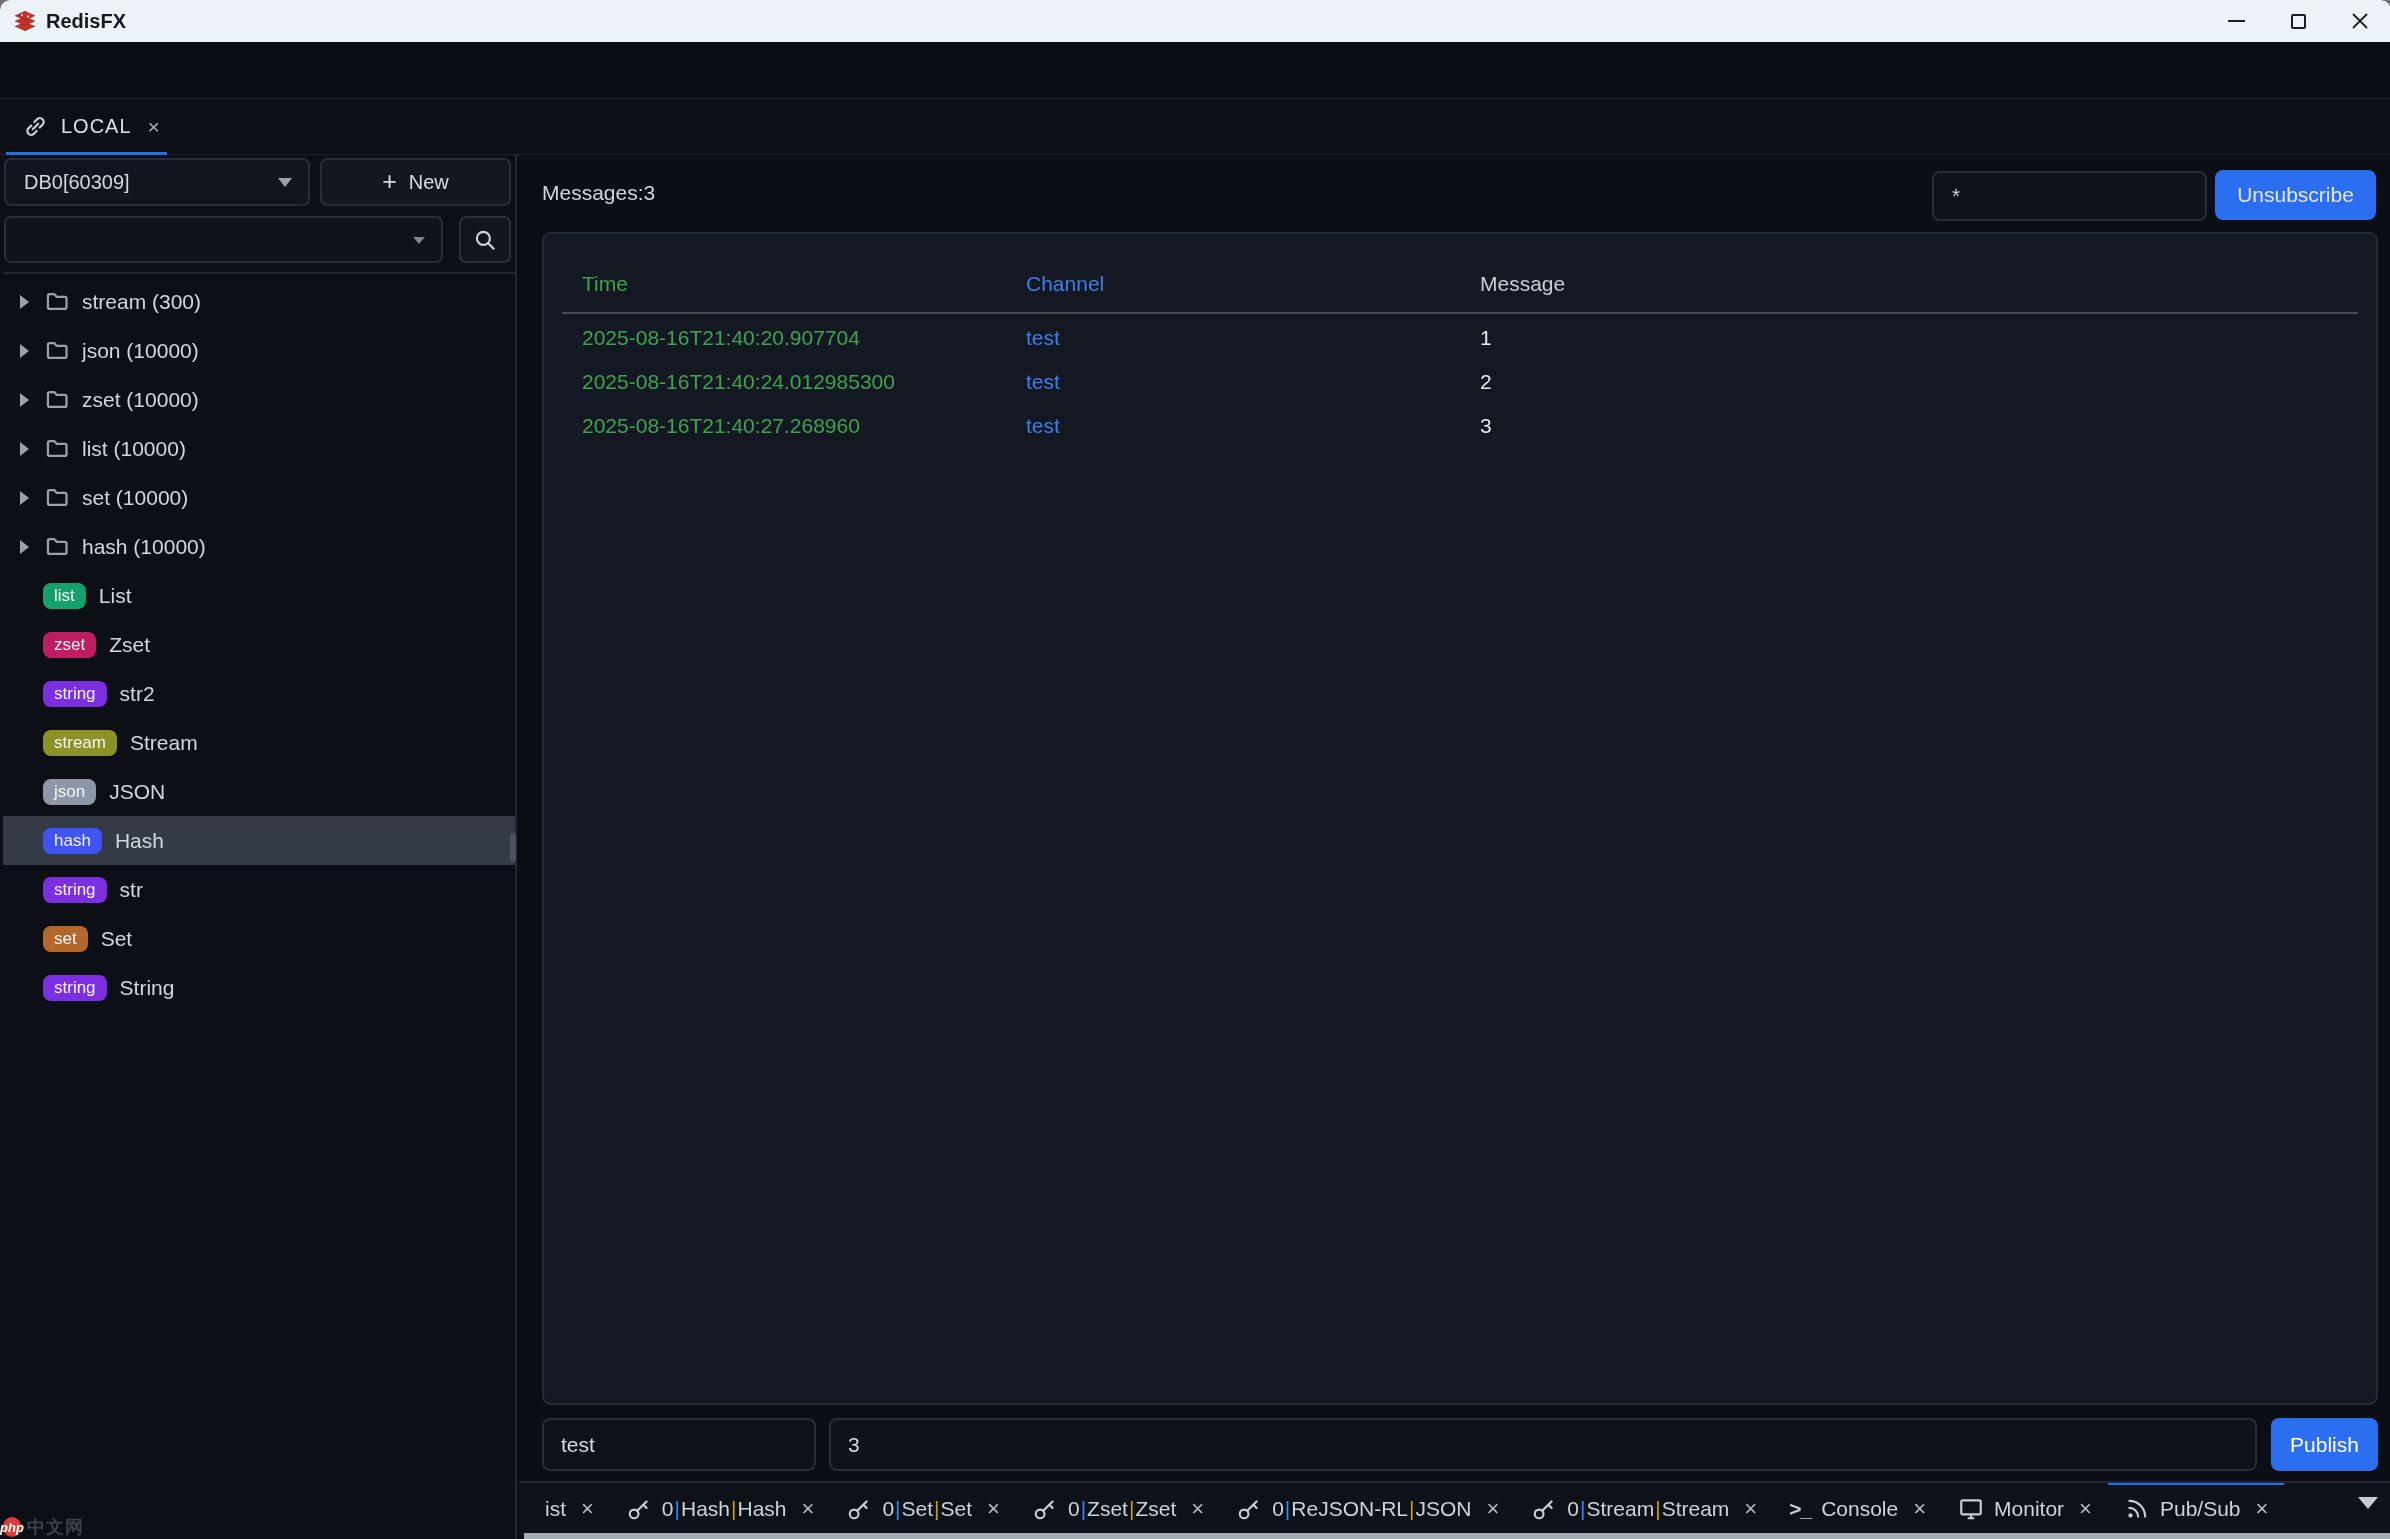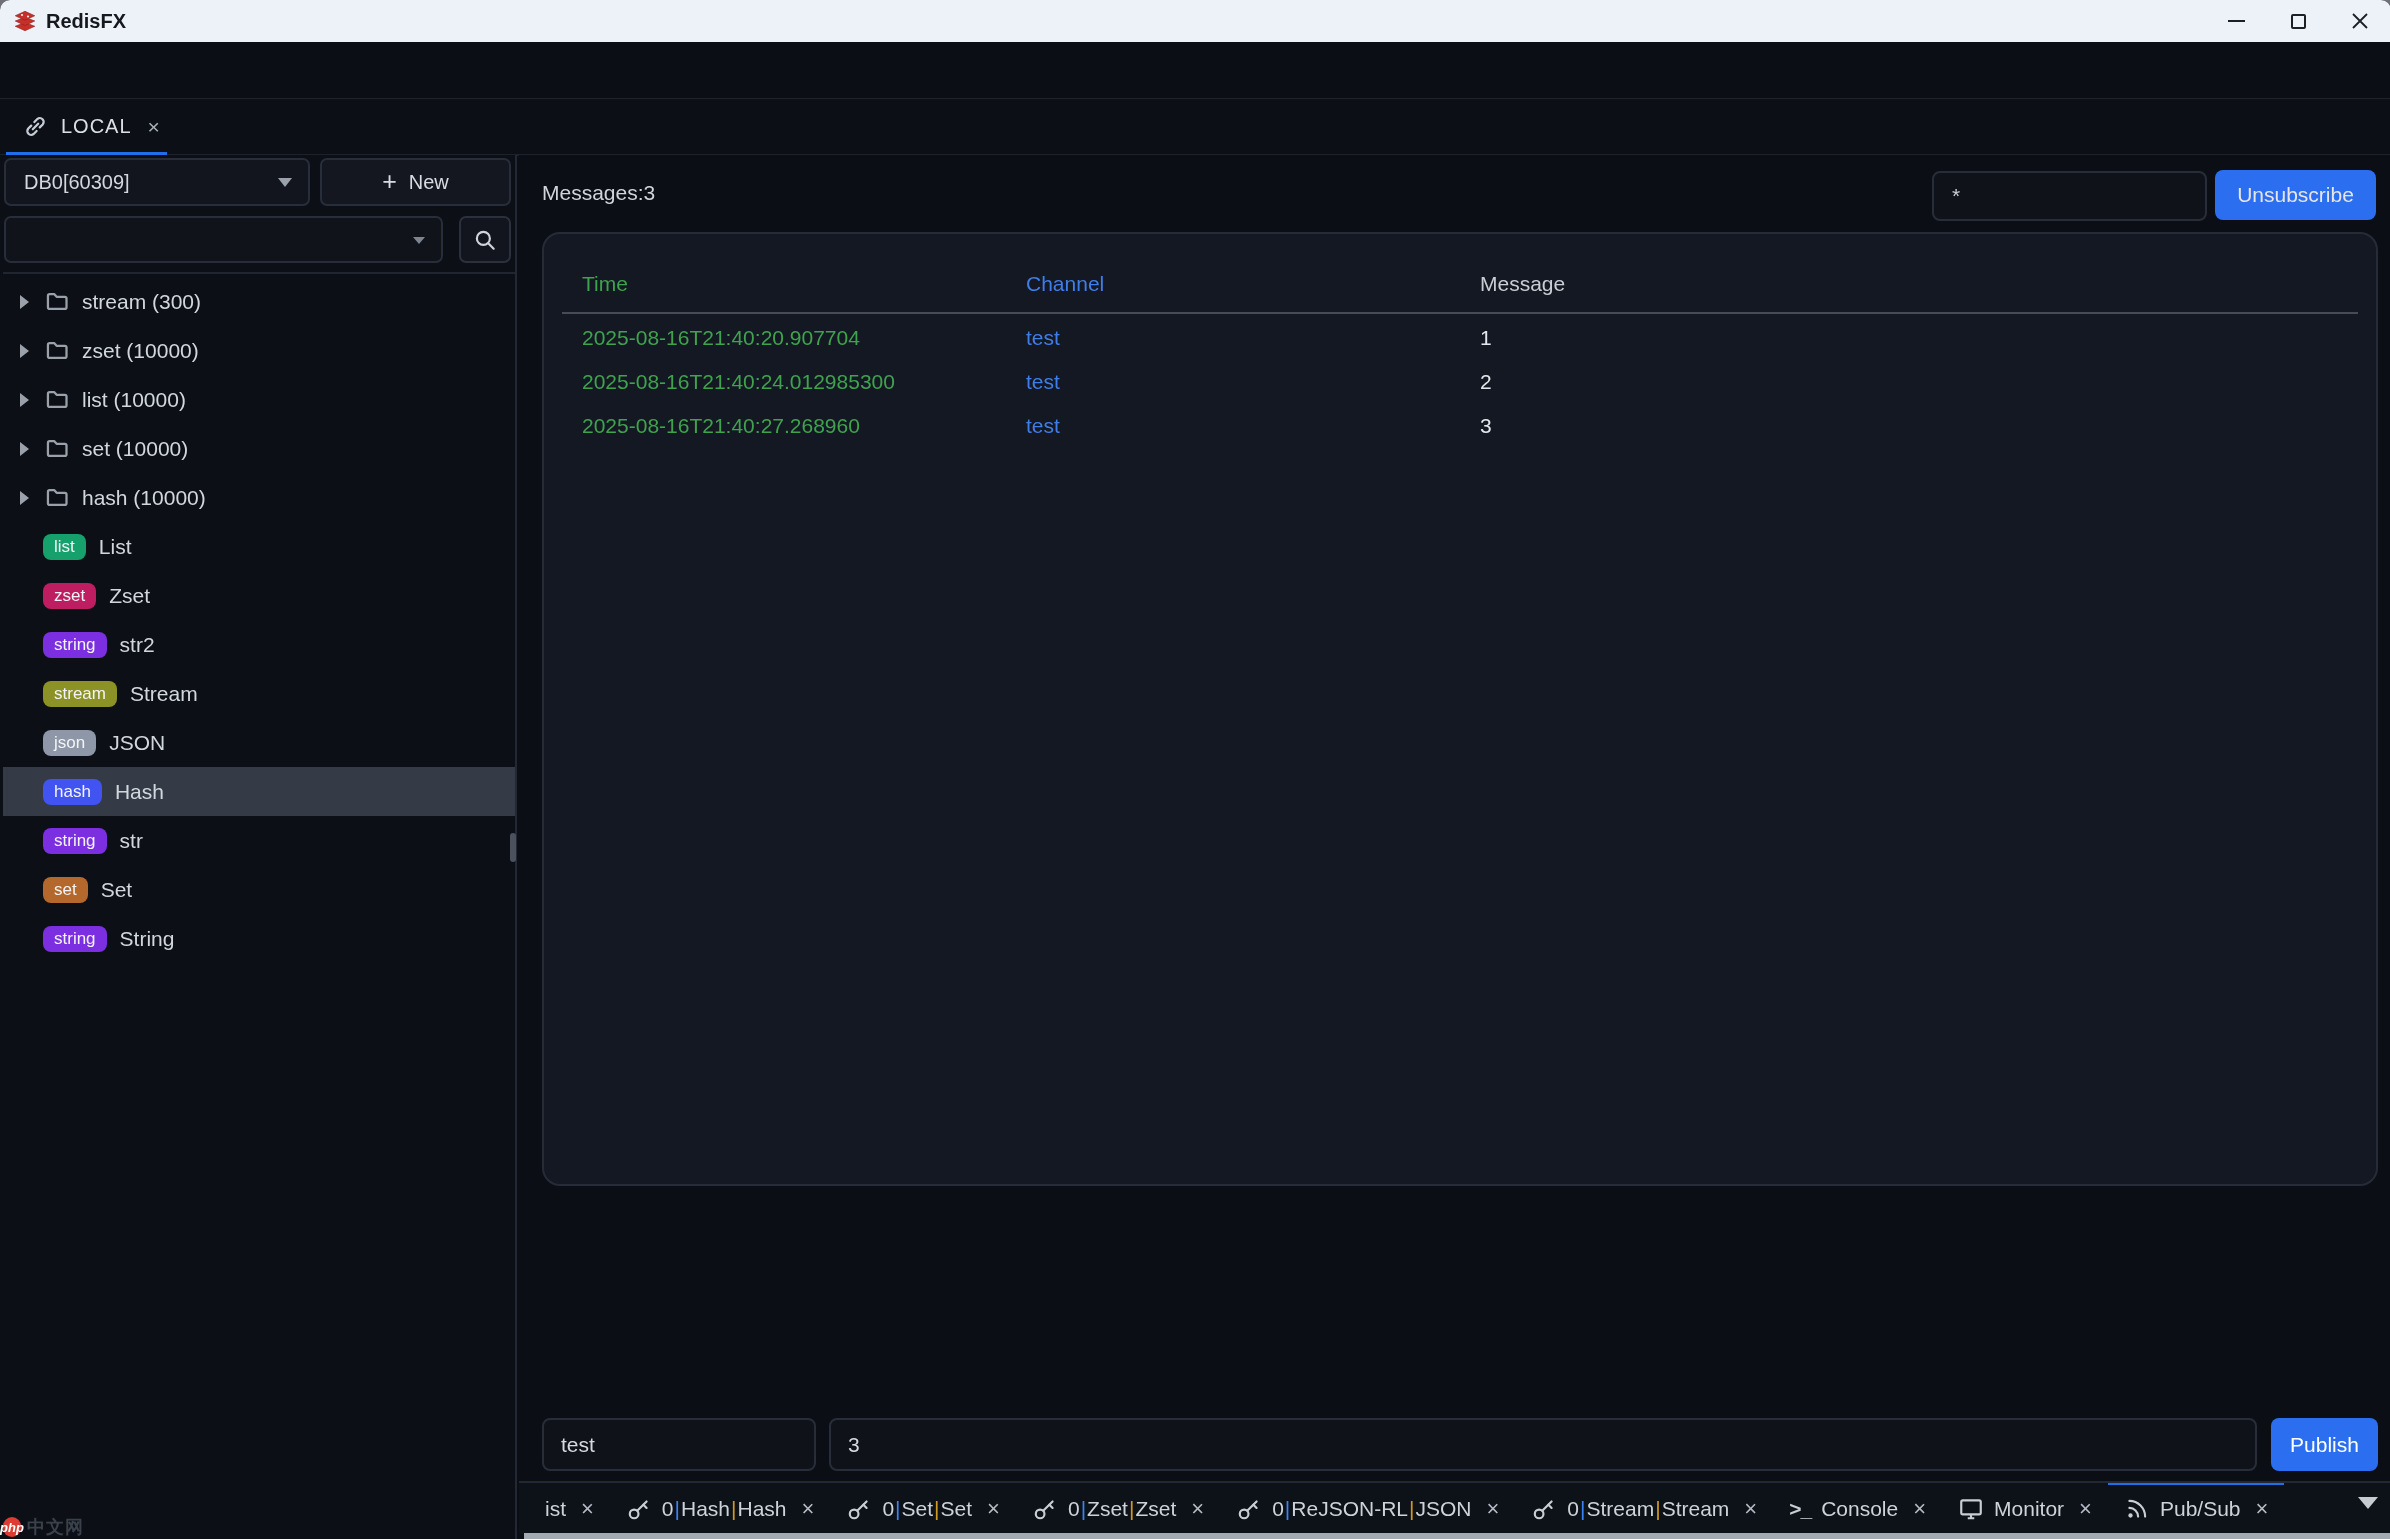--- a/index.html
+++ b/index.html
@@ -48,21 +48,21 @@
   .badge { font-size:17px; color:#f2f4f7; padding:4px 11px 5px; border-radius:8px; line-height:1; }
   .key-label { margin-left:13px; }
   .sb-thumb { position:absolute; right:-1px; top:678px; width:6px; height:29px; background:#4b525d; border-radius:3px; }
 
   
   .main { position:absolute; left:519px; top:155px; right:0; height:1325px; background:#0b0e14; }
   .messages-label { position:absolute; left:23px; top:26px; font-size:21px; color:#d0d5db; }
   .sub-input { position:absolute; right:184px; top:16px; width:275px; height:50px; background:#0f1219; border:2px solid #272e39; border-radius:8px; color:#c9ced5; font-size:21px; padding:0 18px; outline:none; font-family:inherit; }
   .unsub-btn { position:absolute; right:15px; top:15px; width:161px; height:50px; background:#2b6ef0; border:none; border-radius:8px; color:#e5e5e5; font-size:21px; font-family:inherit; }
 
-  .panel { position:absolute; left:23px; right:13px; top:77px; height:954px; background:#141823; border:2px solid #262c37; border-radius:18px; padding:0 18px; }
+  .panel { position:absolute; left:23px; right:13px; top:77px; height:1173px; background:#141823; border:2px solid #262c37; border-radius:9px; padding:0 18px; }
   .tbl-header { display:grid; grid-template-columns:444px 454px 1fr; align-items:center; height:80px; padding:22px 0 0 20px; border-bottom:2px solid #454c56; }
   .tbl-header .h-time { color:#3fa24d; font-size:21px; }
   .tbl-header .h-channel { color:#3f7ee8; font-size:21px; }
   .tbl-header .h-message { color:#c9ced4; font-size:21px; }
   .tbl-row { display:grid; grid-template-columns:444px 454px 1fr; align-items:center; height:44px; padding-left:20px; font-size:21px; }
   .tbl-body { padding-top:2px; }
   .c-time { color:#3fa24d; }
   .c-channel { color:#3f7ee8; }
   .c-message { color:#e4e7eb; }
 
@@ -165,20 +165,27 @@
      <svg class="ic folder-ic" width="27" height="27" viewBox="0 0 24 24" fill="none" stroke="currentColor" stroke-width="2" stroke-linejoin="round">
             <path d="M3.5 7 a1.5 1.5 0 0 1 1.5 -1.5 h4.2 l2 2.3 h7.3 a1.5 1.5 0 0 1 1.5 1.5 v7.7 a1.5 1.5 0 0 1 -1.5 1.5 h-13.5 a1.5 1.5 0 0 1 -1.5 -1.5 z"></path>
           </svg>
      <span class="folder-label">stream (300)</span>
    </div>
         <div class="tree-row">
      <span class="tri"></span>
      <svg class="ic folder-ic" width="27" height="27" viewBox="0 0 24 24" fill="none" stroke="currentColor" stroke-width="2" stroke-linejoin="round">
             <path d="M3.5 7 a1.5 1.5 0 0 1 1.5 -1.5 h4.2 l2 2.3 h7.3 a1.5 1.5 0 0 1 1.5 1.5 v7.7 a1.5 1.5 0 0 1 -1.5 1.5 h-13.5 a1.5 1.5 0 0 1 -1.5 -1.5 z"></path>
           </svg>
+     <span class="folder-label">json (10000)</span>
+   </div>
+        <div class="tree-row">
+     <span class="tri"></span>
+     <svg class="ic folder-ic" width="27" height="27" viewBox="0 0 24 24" fill="none" stroke="currentColor" stroke-width="2" stroke-linejoin="round">
+            <path d="M3.5 7 a1.5 1.5 0 0 1 1.5 -1.5 h4.2 l2 2.3 h7.3 a1.5 1.5 0 0 1 1.5 1.5 v7.7 a1.5 1.5 0 0 1 -1.5 1.5 h-13.5 a1.5 1.5 0 0 1 -1.5 -1.5 z"></path>
+          </svg>
      <span class="folder-label">zset (10000)</span>
    </div>
         <div class="tree-row">
      <span class="tri"></span>
      <svg class="ic folder-ic" width="27" height="27" viewBox="0 0 24 24" fill="none" stroke="currentColor" stroke-width="2" stroke-linejoin="round">
             <path d="M3.5 7 a1.5 1.5 0 0 1 1.5 -1.5 h4.2 l2 2.3 h7.3 a1.5 1.5 0 0 1 1.5 1.5 v7.7 a1.5 1.5 0 0 1 -1.5 1.5 h-13.5 a1.5 1.5 0 0 1 -1.5 -1.5 z"></path>
           </svg>
      <span class="folder-label">list (10000)</span>
    </div>
         <div class="tree-row">

